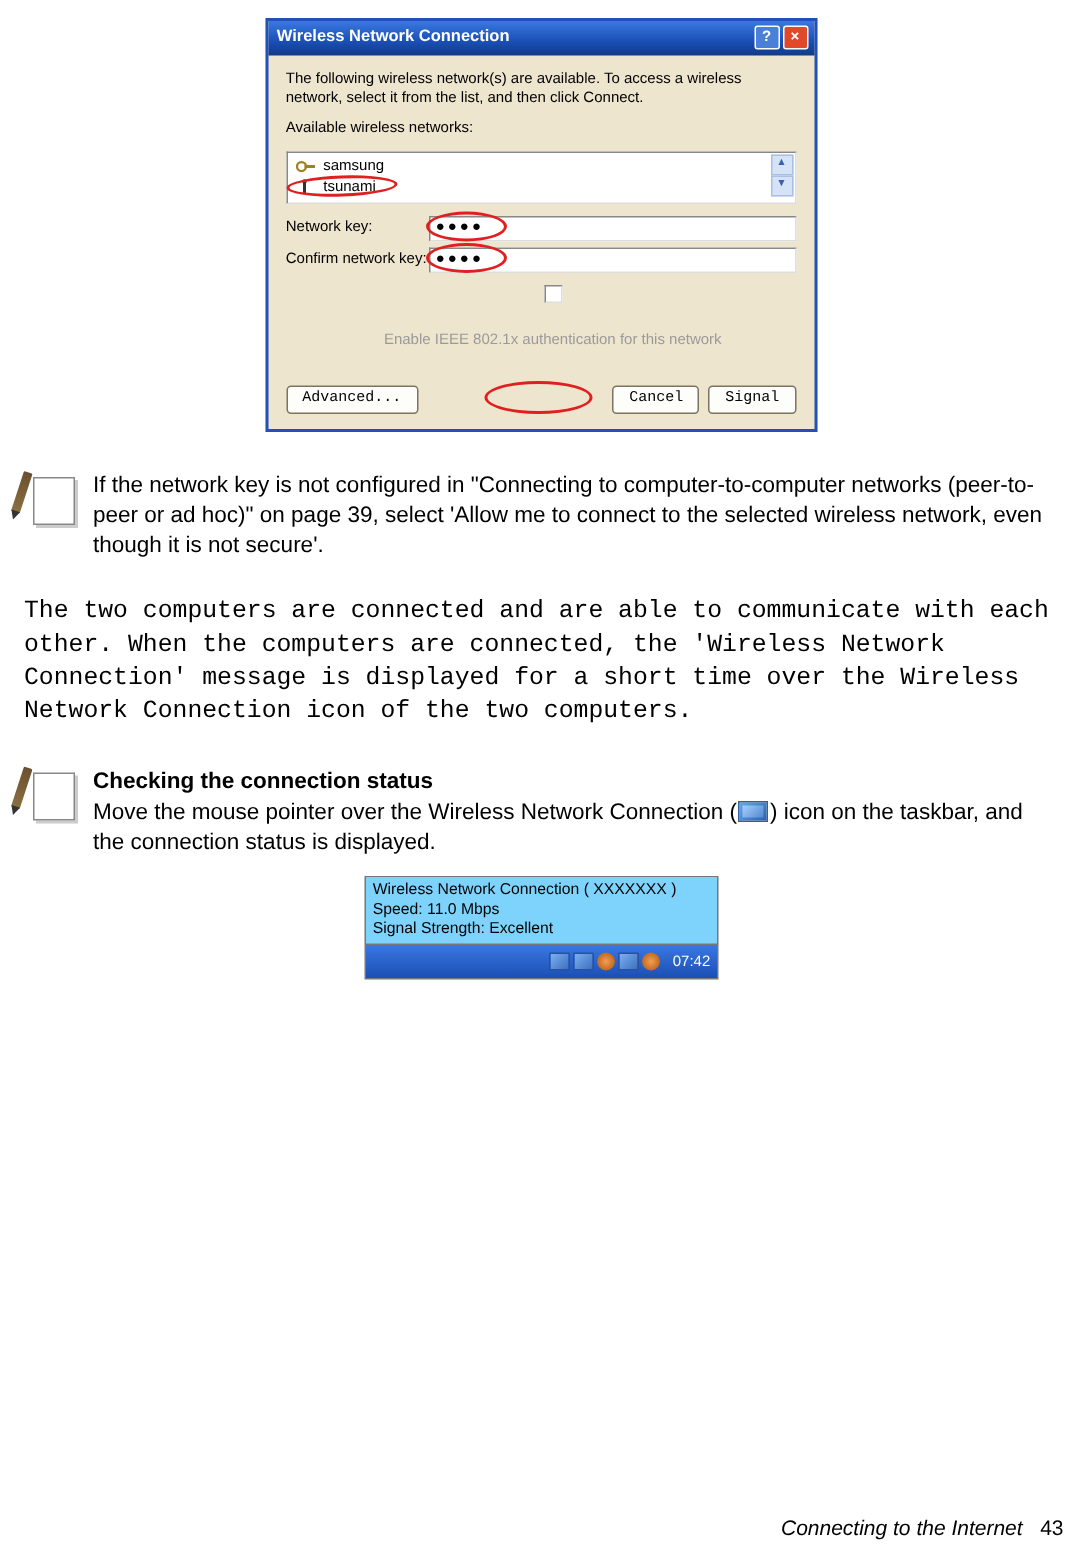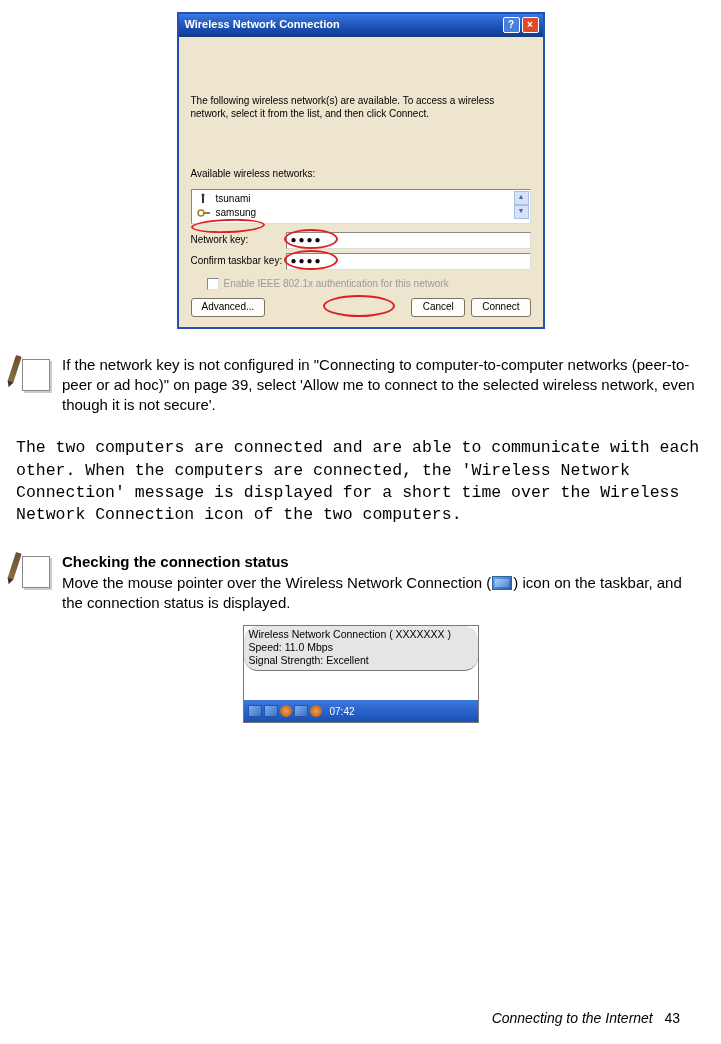--- a/index.html
+++ b/index.html
@@ -42,21 +42,21 @@
     font-weight: bold;
     font-size: 10px;
     display: flex; align-items: center; justify-content: center;
     border-radius: 2px;
   }
   .xp-title-btn.help { background: #4a80d8; }
   .xp-title-btn.close { background: #e04a2a; }
 
   .xp-body { padding: 10px 12px 10px 12px; }
 
-  .xp-text { margin-bottom: 8px; margin-top: 48px; }
+  .xp-text { margin-bottom: 8px; }
 
   .xp-listbox {
     background: #fff;
     border-top: 1px solid #888;
     border-left: 1px solid #888;
     border-right: 1px solid #ddd;
     border-bottom: 1px solid #ddd;
     padding: 2px 18px 2px 2px;
     position: relative;
     margin-bottom: 8px;
@@ -93,31 +93,31 @@
     flex: 1;
     background: #fff;
     border-top: 1px solid #888; border-left: 1px solid #888;
     border-right: 1px solid #ddd; border-bottom: 1px solid #ddd;
     height: 17px; padding: 1px 4px; font-size: 10px;
     letter-spacing: 2px;
   }
   .ring-key1 { left: 93px; top: -3px; width: 54px; height: 20px; }
   .ring-key2 { left: 93px; top: -3px; width: 54px; height: 20px; }
 
-  .xp-check-row { margin: 8px 0 8px 16px; color: #9a9a9a; display: flex; align-items: center; gap: 5px; }
+  .xp-check-row { margin: 8px 0 8px 16px; color: #9a9a9a; display: flex; align-items: center; gap: 19px; flex-direction: column; }
   .xp-checkbox {
     width: 12px; height: 12px; background: #fff;
     border-top: 1px solid #888; border-left: 1px solid #888;
     border-right: 1px solid #ddd; border-bottom: 1px solid #ddd;
     display: inline-block;
   }
 
   .xp-button-row {
     display: flex; justify-content: space-between; align-items: flex-end;
-    margin-top: 8px; position: relative;
+    margin-top: 24px; position: relative; font-family: Liberation Mono, monospace;
   }
   .xp-left-btn, .xp-right-btns { display: flex; gap: 6px; }
   .xp-button {
     background: #fdfdfa;
     border: 1px solid #7a7560;
     border-radius: 3px;
     padding: 2px 10px;
     font-size: 10px;
     min-width: 54px;
     text-align: center;
@@ -158,31 +158,30 @@
 
   
   .tooltip-wrap { display: flex; justify-content: center; margin-top: 12px; }
   .tooltip-box {
     width: 236px;
     border: 1px solid #777;
     font-family: Tahoma, Arial, sans-serif;
     font-size: 10.5px;
   }
   .tooltip-bubble {
-    background: #e5e5e5;
+    background: #7dd3fc;
     border-bottom: 1px solid #777;
     padding: 2px 5px 3px 5px;
     line-height: 1.25;
-    border-radius: 14px;
   }
   .tooltip-taskbar {
     background: linear-gradient(#3a78e0, #1a4fb5);
     height: 22px;
-    display: flex; align-items: center; 
-    padding: 0 4px; gap: 4px; margin-top: 29px;
+    display: flex; align-items: center; justify-content: flex-end;
+    padding: 0 4px; gap: 4px;
   }
   .tray-icons { display: flex; gap: 2px; align-items: center; }
   .tray-icon {
     width: 14px; height: 12px; border-radius: 1px;
     display: inline-block;
   }
   .tray-icon.monitor { background: linear-gradient(135deg, #7cb0f0, #3a70c0); border: 1px solid #2a50a0; }
   .tray-icon.circle { width: 12px; height: 12px; border-radius: 50%; background: radial-gradient(#f0a050, #b05010); }
   .tray-clock { color: #fff; font-size: 10px; padding-left: 4px; }
 
@@ -200,21 +199,21 @@
     background: linear-gradient(135deg, #a8d0ff, #5088d0);
   }
 
   
   .footer {
     position: absolute;
     width: 721px;
     top: 1010px;
     left: 0;
     text-align: right;
-    padding-right: 41px;
+    padding-right: 12px;
     font-family: Arial, sans-serif;
     font-style: italic;
     font-size: 14px;
   }
   .footer .pagenum { font-style: normal; }
 
   
   .signal-icon { width: 14px; height: 12px; }
 </style>
 </head>
@@ -225,70 +224,70 @@
     <div class="xp-titlebar">
       <span class="xp-title-text">Wireless Network Connection</span>
       <span class="xp-title-btn help">?</span>
       <span class="xp-title-btn close">×</span>
     </div>
     <div class="xp-body">
       <div class="xp-text">The following wireless network(s) are available. To access a wireless network, select it from the list, and then click Connect.</div>
       <div class="xp-text">Available wireless networks:</div>
 
       <div class="xp-listbox">
-        <div class="xp-list-item">
-          <span class="xp-list-icon">
-            <svg class="signal-icon" viewBox="0 0 14 12">
-                <rect x="5" y="2" width="2" height="8" fill="#333"></rect>
-                <circle cx="6" cy="2" r="1.5" fill="#333"></circle>
-              </svg>
-          </span>
-          <span>tsunami</span>
-        </div>
         <div class="xp-list-item selected">
           <span class="xp-list-icon">
             <svg class="signal-icon" viewBox="0 0 14 12">
                 <circle cx="4" cy="6" r="3" fill="none" stroke="#a08020" stroke-width="1.5"></circle>
                 <rect x="6" y="5" width="7" height="2" fill="#a08020"></rect>
               </svg>
           </span>
           <span>samsung</span>
           <span class="red-ring ring-samsung"></span>
         </div>
+        <div class="xp-list-item">
+          <span class="xp-list-icon">
+            <svg class="signal-icon" viewBox="0 0 14 12">
+                <rect x="5" y="2" width="2" height="8" fill="#333"></rect>
+                <circle cx="6" cy="2" r="1.5" fill="#333"></circle>
+              </svg>
+          </span>
+          <span>tsunami</span>
+        </div>
         <div class="xp-scroll">
           <span class="scroll-arrow">▲</span>
           <span class="scroll-arrow">▼</span>
         </div>
       </div>
 
 
       <div class="xp-row">
         <span class="xp-label">Network key:</span>
         <span class="xp-input">●●●●</span>
         <span class="red-ring ring-key1"></span>
       </div>
       <div class="xp-row">
-        <span class="xp-label">Confirm taskbar key:</span>
+        <span class="xp-label">Confirm network key:</span>
         <span class="xp-input">●●●●</span>
         <span class="red-ring ring-key2"></span>
       </div>
 
       <div class="xp-check-row">
         <span class="xp-checkbox"></span>
         <span>Enable IEEE 802.1x authentication for this network</span>
       </div>
 
 
       <div class="xp-button-row">
         <div class="xp-left-btn">
           <span class="xp-button">Advanced...</span>
         </div>
         <div class="xp-right-btns">
           <span class="xp-button">Cancel</span>
-          <span class="xp-button">Connect</span>
+          <span class="xp-button">Signal</span>
         </div>
         <span class="red-ring ring-connect"></span>
       </div>
     </div>
   </div>
 </div>
 
 <div class="note-block">
   <div class="note-icon">
     <div class="note-paper"></div>

